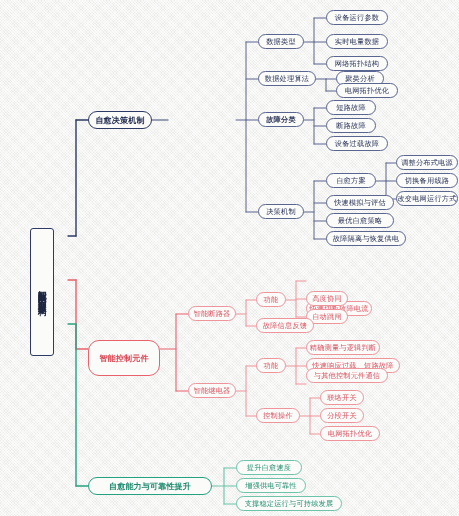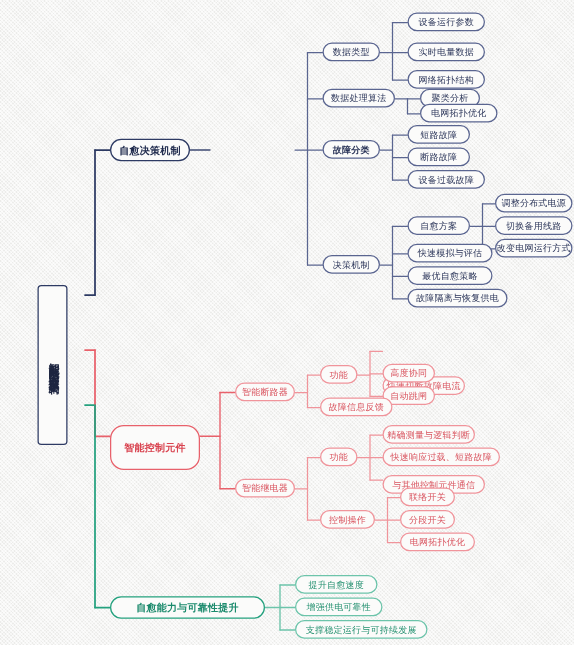--- a/index.html
+++ b/index.html
@@ -255,21 +255,21 @@
   </div>
   <div class="node lvl3 red2" style="left:256px;top:358px;width:30px;height:15px;">
     <span>功能</span>
   </div>
   <div class="node lvl4 red2" style="left:306px;top:340px;width:74px;height:15px;">
     <span>精确测量与逻辑判断</span>
   </div>
   <div class="node lvl4 red2" style="left:306px;top:358px;width:94px;height:15px;">
     <span>快速响应过载、短路故障</span>
   </div>
-  <div class="node lvl4 red2" style="left:306px;top:380px;width:82px;height:15px;align-items:center;">
+  <div class="node lvl4 red2" style="left:306px;top:368px;width:82px;height:15px;align-items:center;">
     <span>与其他控制元件通信</span>
   </div>
   <div class="node lvl3 red2" style="left:256px;top:408px;width:44px;height:15px;">
     <span>控制操作</span>
   </div>
   <div class="node lvl4 red2" style="left:320px;top:390px;width:44px;height:15px;">
     <span>联络开关</span>
   </div>
   <div class="node lvl4 red2" style="left:320px;top:408px;width:44px;height:15px;">
     <span>分段开关</span>

